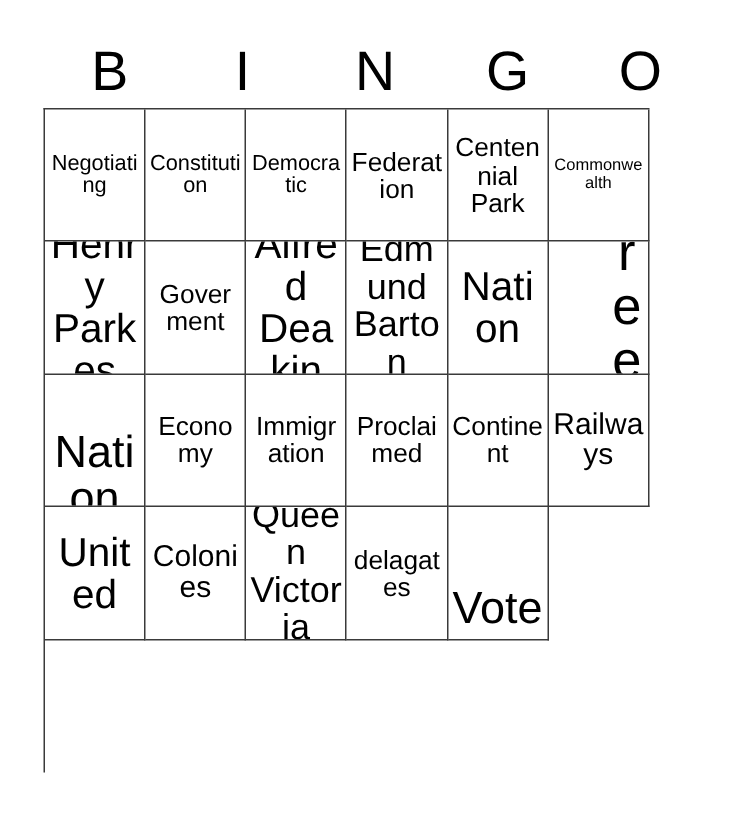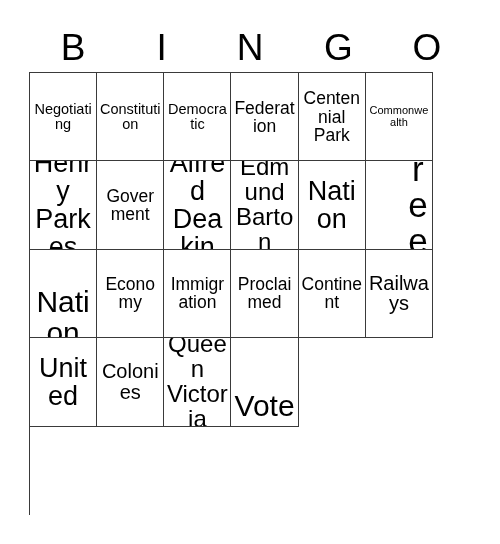--- a/index.html
+++ b/index.html
@@ -155,18 +155,21 @@
 
     <div class="cell sz-2xl">
         <span class="cell-text">United</span>
       </div>
     <div class="cell sz-lg">
         <span class="cell-text">Colonies</span>
       </div>
     <div class="cell sz-xl">
         <span class="cell-text">Queen Victoria</span>
       </div>
+    <div class="cell sz-md">
+        <span class="cell-text">delagates</span>
+      </div>
     <div class="cell sz-3xl">
         <span class="cell-text">Vote</span>
       </div>
   </div>
 
 </div>
 
 </body></html>

